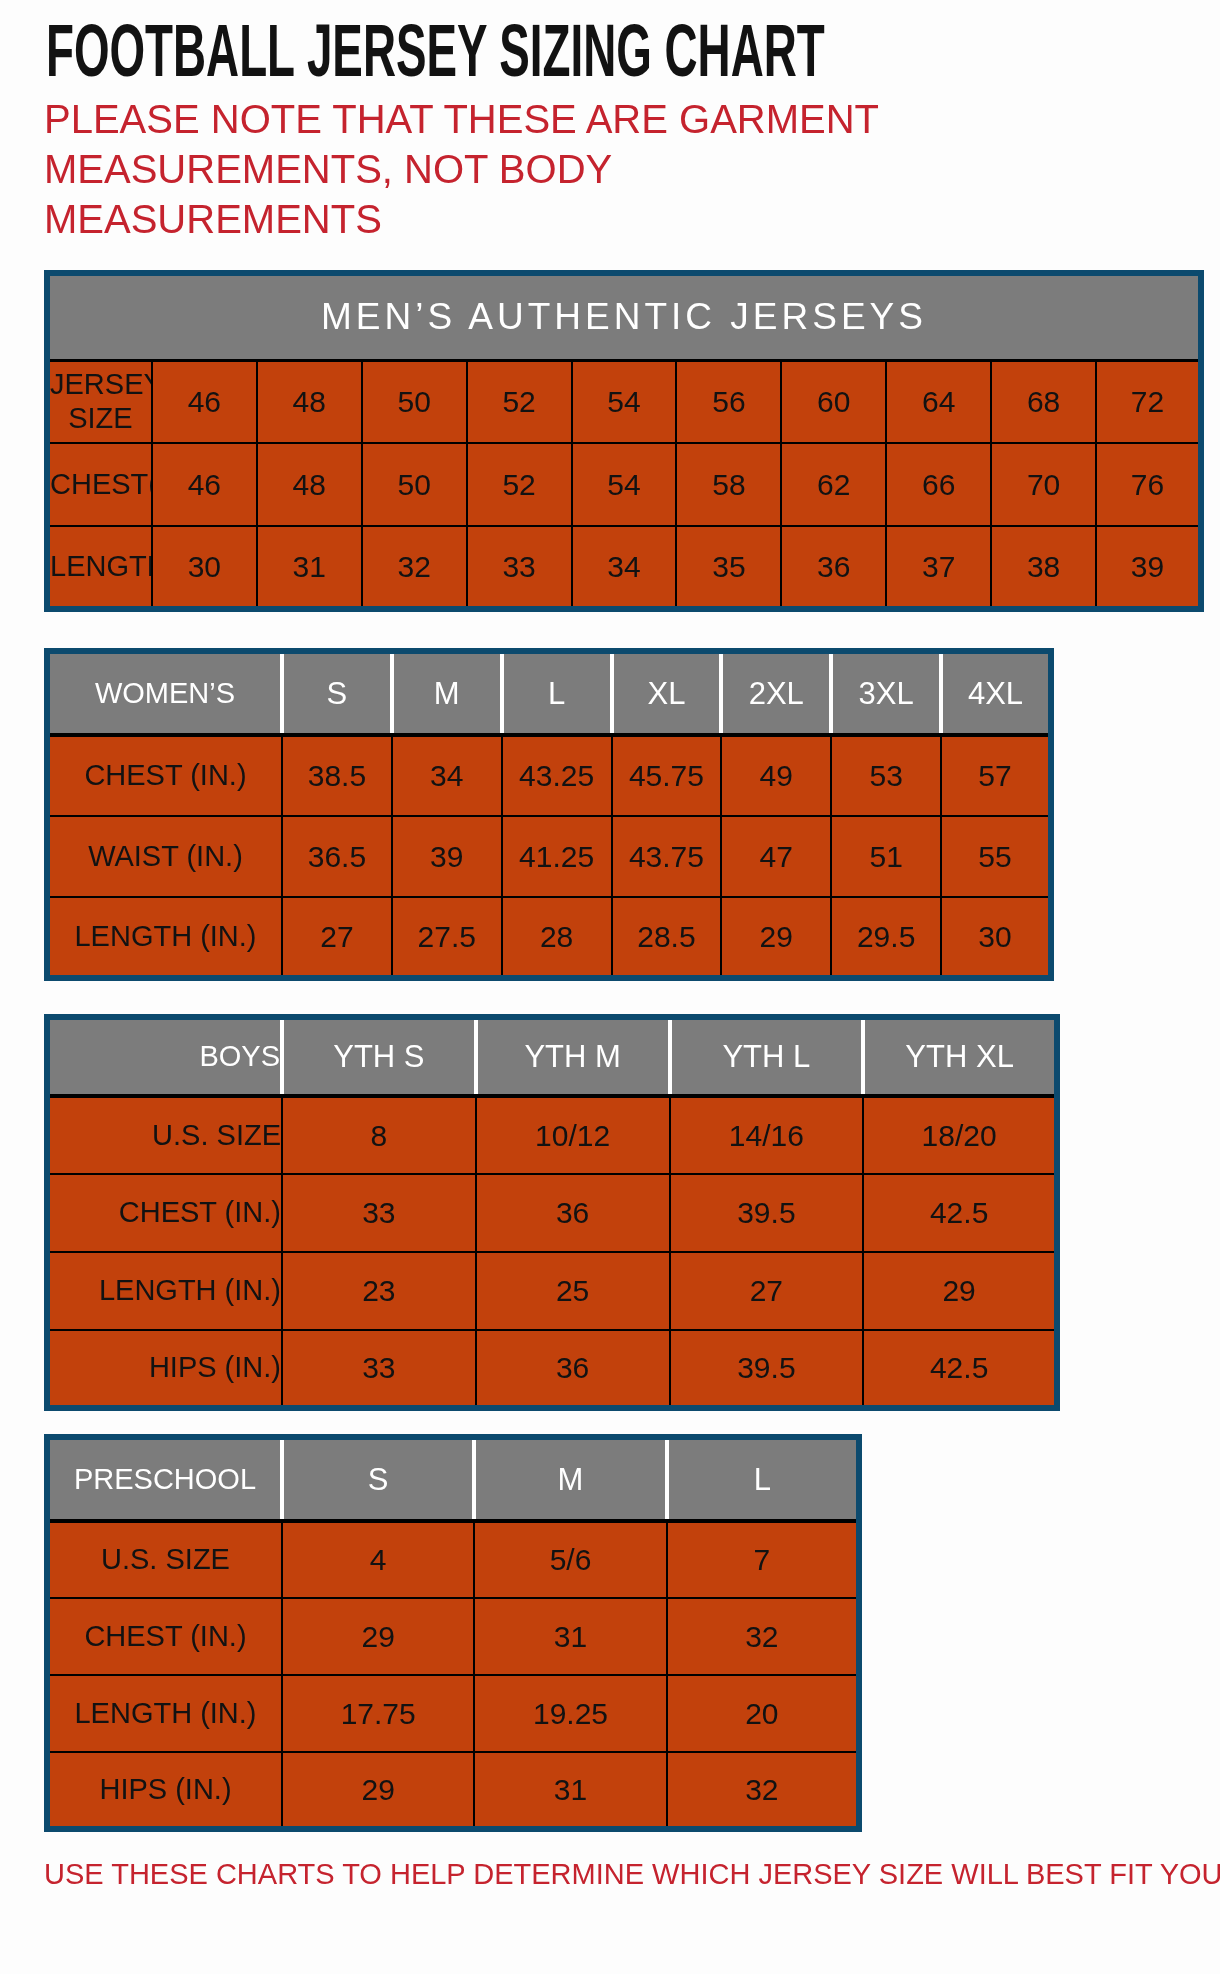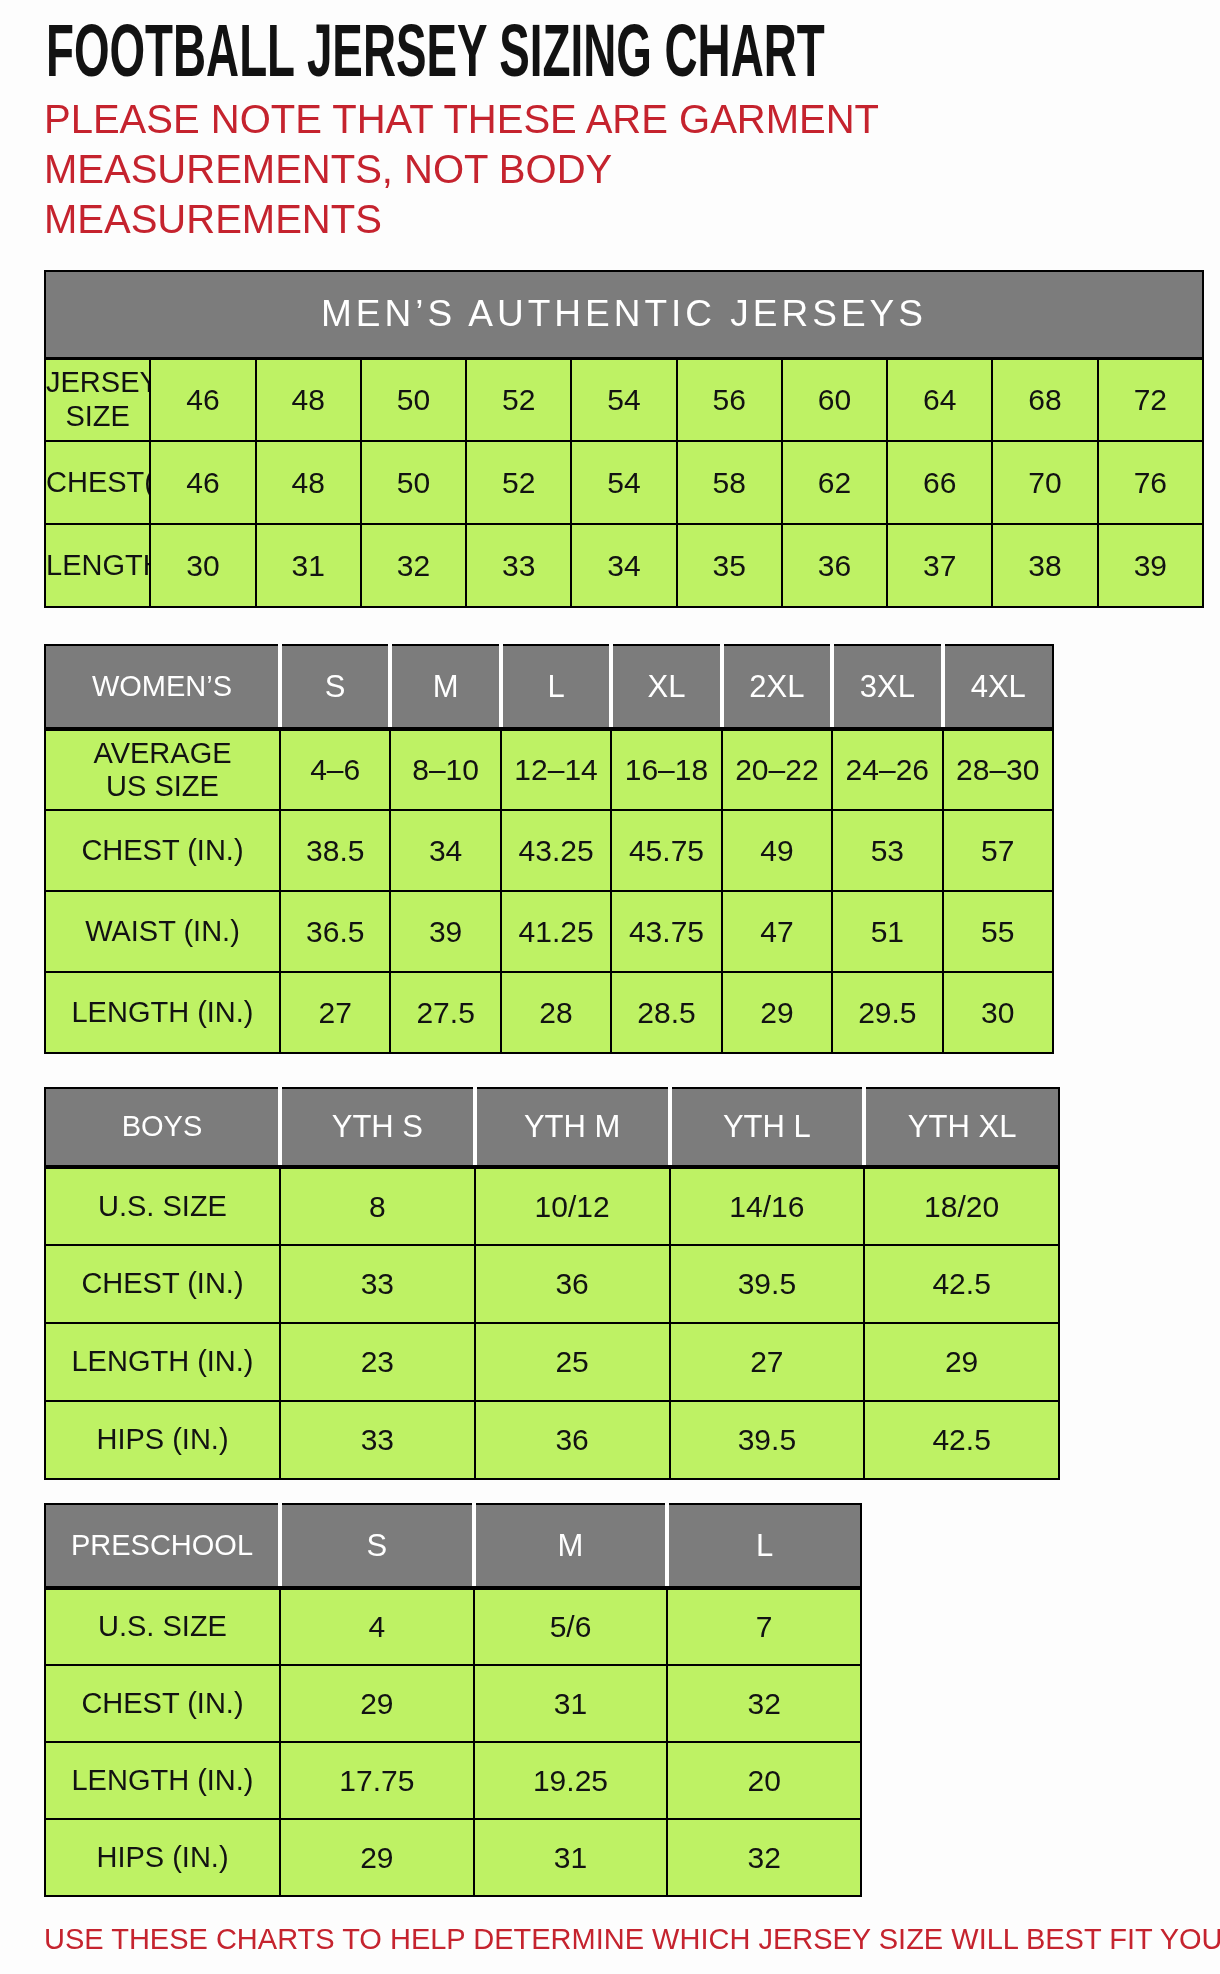--- a/index.html
+++ b/index.html
@@ -16,21 +16,21 @@
     margin:8px 0 0 2px;
     font-size:75px; font-weight:bold; line-height:64px;
     white-space:nowrap; letter-spacing:0px;
     transform:scaleX(0.61); transform-origin:left top;
   }
   .note {
     margin-top:12px; color:var(--red);
     font-size:40px; line-height:1.25; white-space:pre-line;
   }
 
-  table.sizing { border-collapse:collapse; table-layout:fixed; border:2px solid #0c4a6e; background:#bef264; }
+  table.sizing { border-collapse:collapse; table-layout:fixed; border:6px solid #0c4a6e; background:#c2410c; }
   table.sizing td { border:2px solid #000; text-align:center; vertical-align:middle; font-size:30px; padding:0; overflow:hidden; }
   table.sizing td.label { font-size:29px; white-space:pre-line; line-height:1.15; }
 
   tr.banner td {
     background:var(--gray); color:#fff;
     font-size:37px; letter-spacing:4px; height:87px;
     border:2px solid #000; border-bottom:3px solid #000;
   }
   tr.gray-header td {
     background:var(--gray); color:#fff; font-size:31px;
@@ -43,21 +43,21 @@
   .tbl-mens td   { height:83px; }
   .tbl-mens td.label { width:233px; }
 
   .tbl-womens    { width:1010px; margin-top:36px; }
   .tbl-womens td { height:81px; }
   .tbl-womens td.label { width:235px;margin-top:8px; }
   .tbl-womens tr.gray-header td { height:84px; }
 
   .tbl-boys      { width:1016px; margin-top:33px; }
   .tbl-boys td   { height:78px; }
-  .tbl-boys td.label { width:235px; }
+  .tbl-boys td.label { width:235px;text-align:right; }
   .tbl-boys tr.gray-header td { height:79px; }
 
   .tbl-preschool { width:818px; margin-top:23px; }
   .tbl-preschool td { height:77px; }
   .tbl-preschool td.label { width:235px; }
   .tbl-preschool tr.gray-header td { height:84px; }
 
   .footer-note { margin-top:26px; color:var(--red); font-size:29px; white-space:nowrap; }
 </style>
 </head>
@@ -120,31 +120,20 @@
             <td class="label">WOMEN’S</td>
             <td>S</td>
             <td>M</td>
             <td>L</td>
             <td>XL</td>
             <td>2XL</td>
             <td>3XL</td>
             <td>4XL</td>
           </tr>
           <tr>
-            <td class="label">AVERAGE
-US SIZE</td>
-            <td>4–6</td>
-            <td>8–10</td>
-            <td>12–14</td>
-            <td>16–18</td>
-            <td>20–22</td>
-            <td>24–26</td>
-            <td>28–30</td>
-          </tr>
-          <tr>
             <td class="label">CHEST (IN.)</td>
             <td>38.5</td>
             <td>34</td>
             <td>43.25</td>
             <td>45.75</td>
             <td>49</td>
             <td>53</td>
             <td>57</td>
           </tr>
           <tr>

